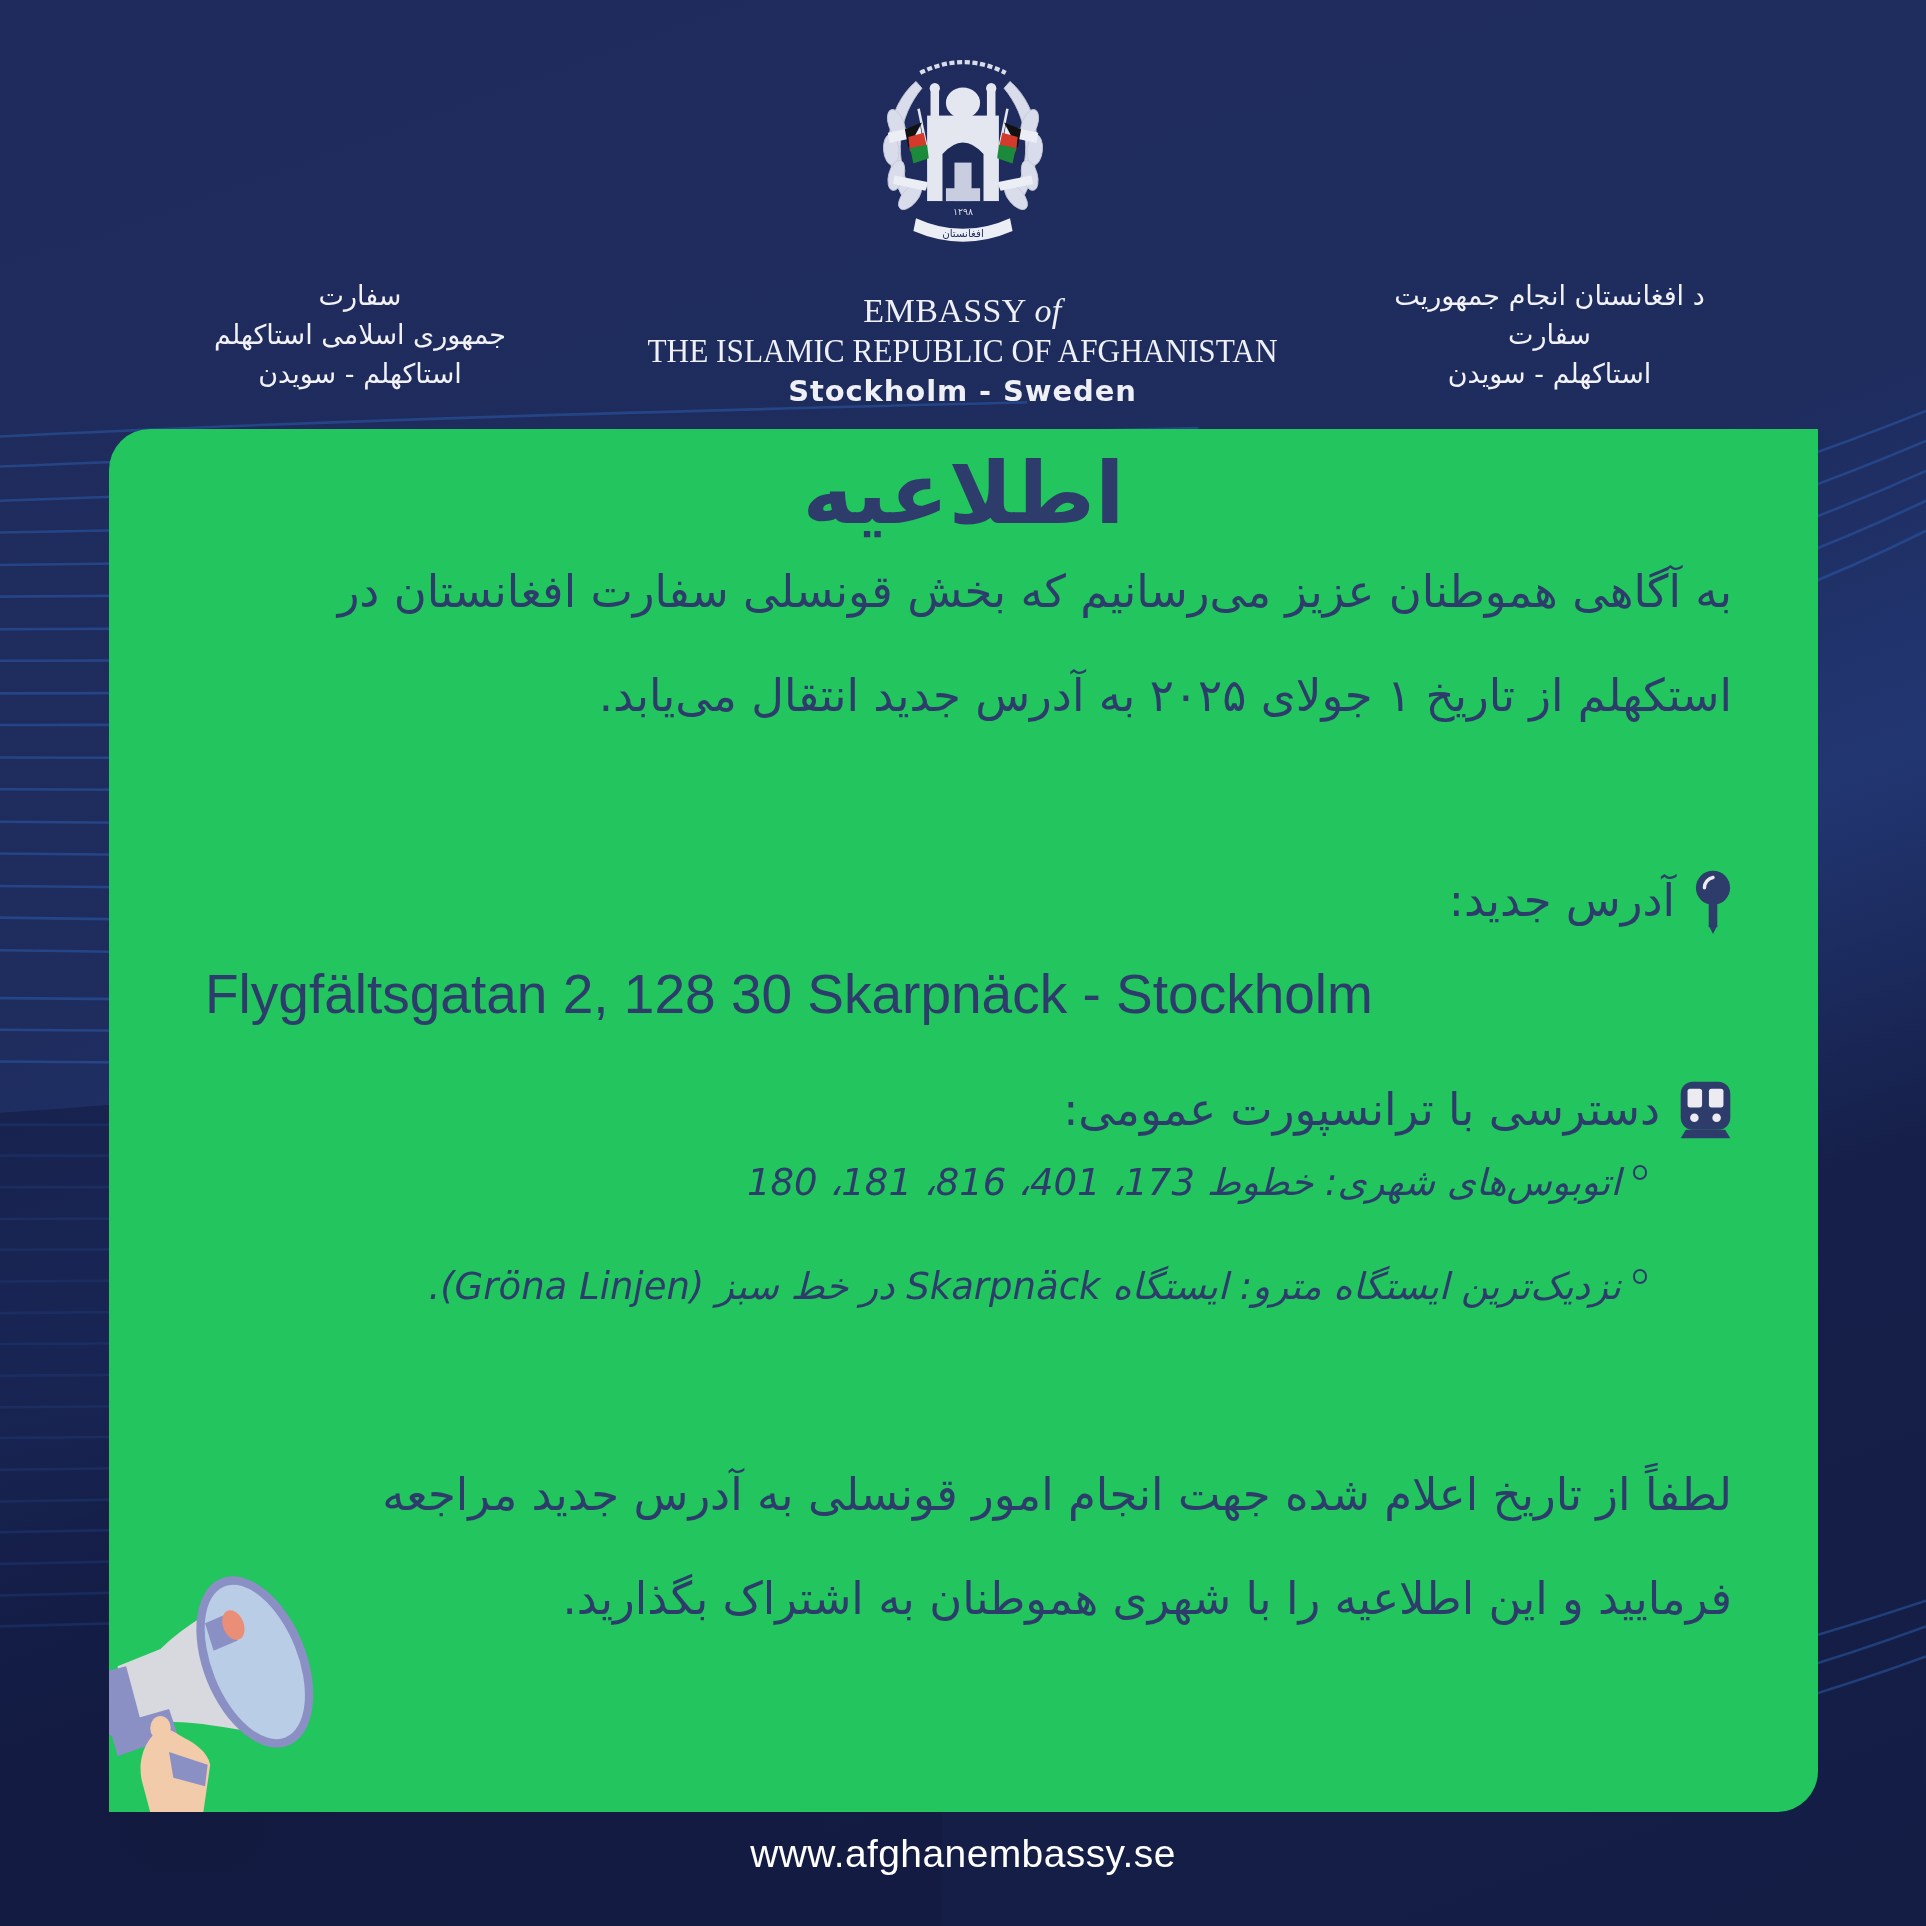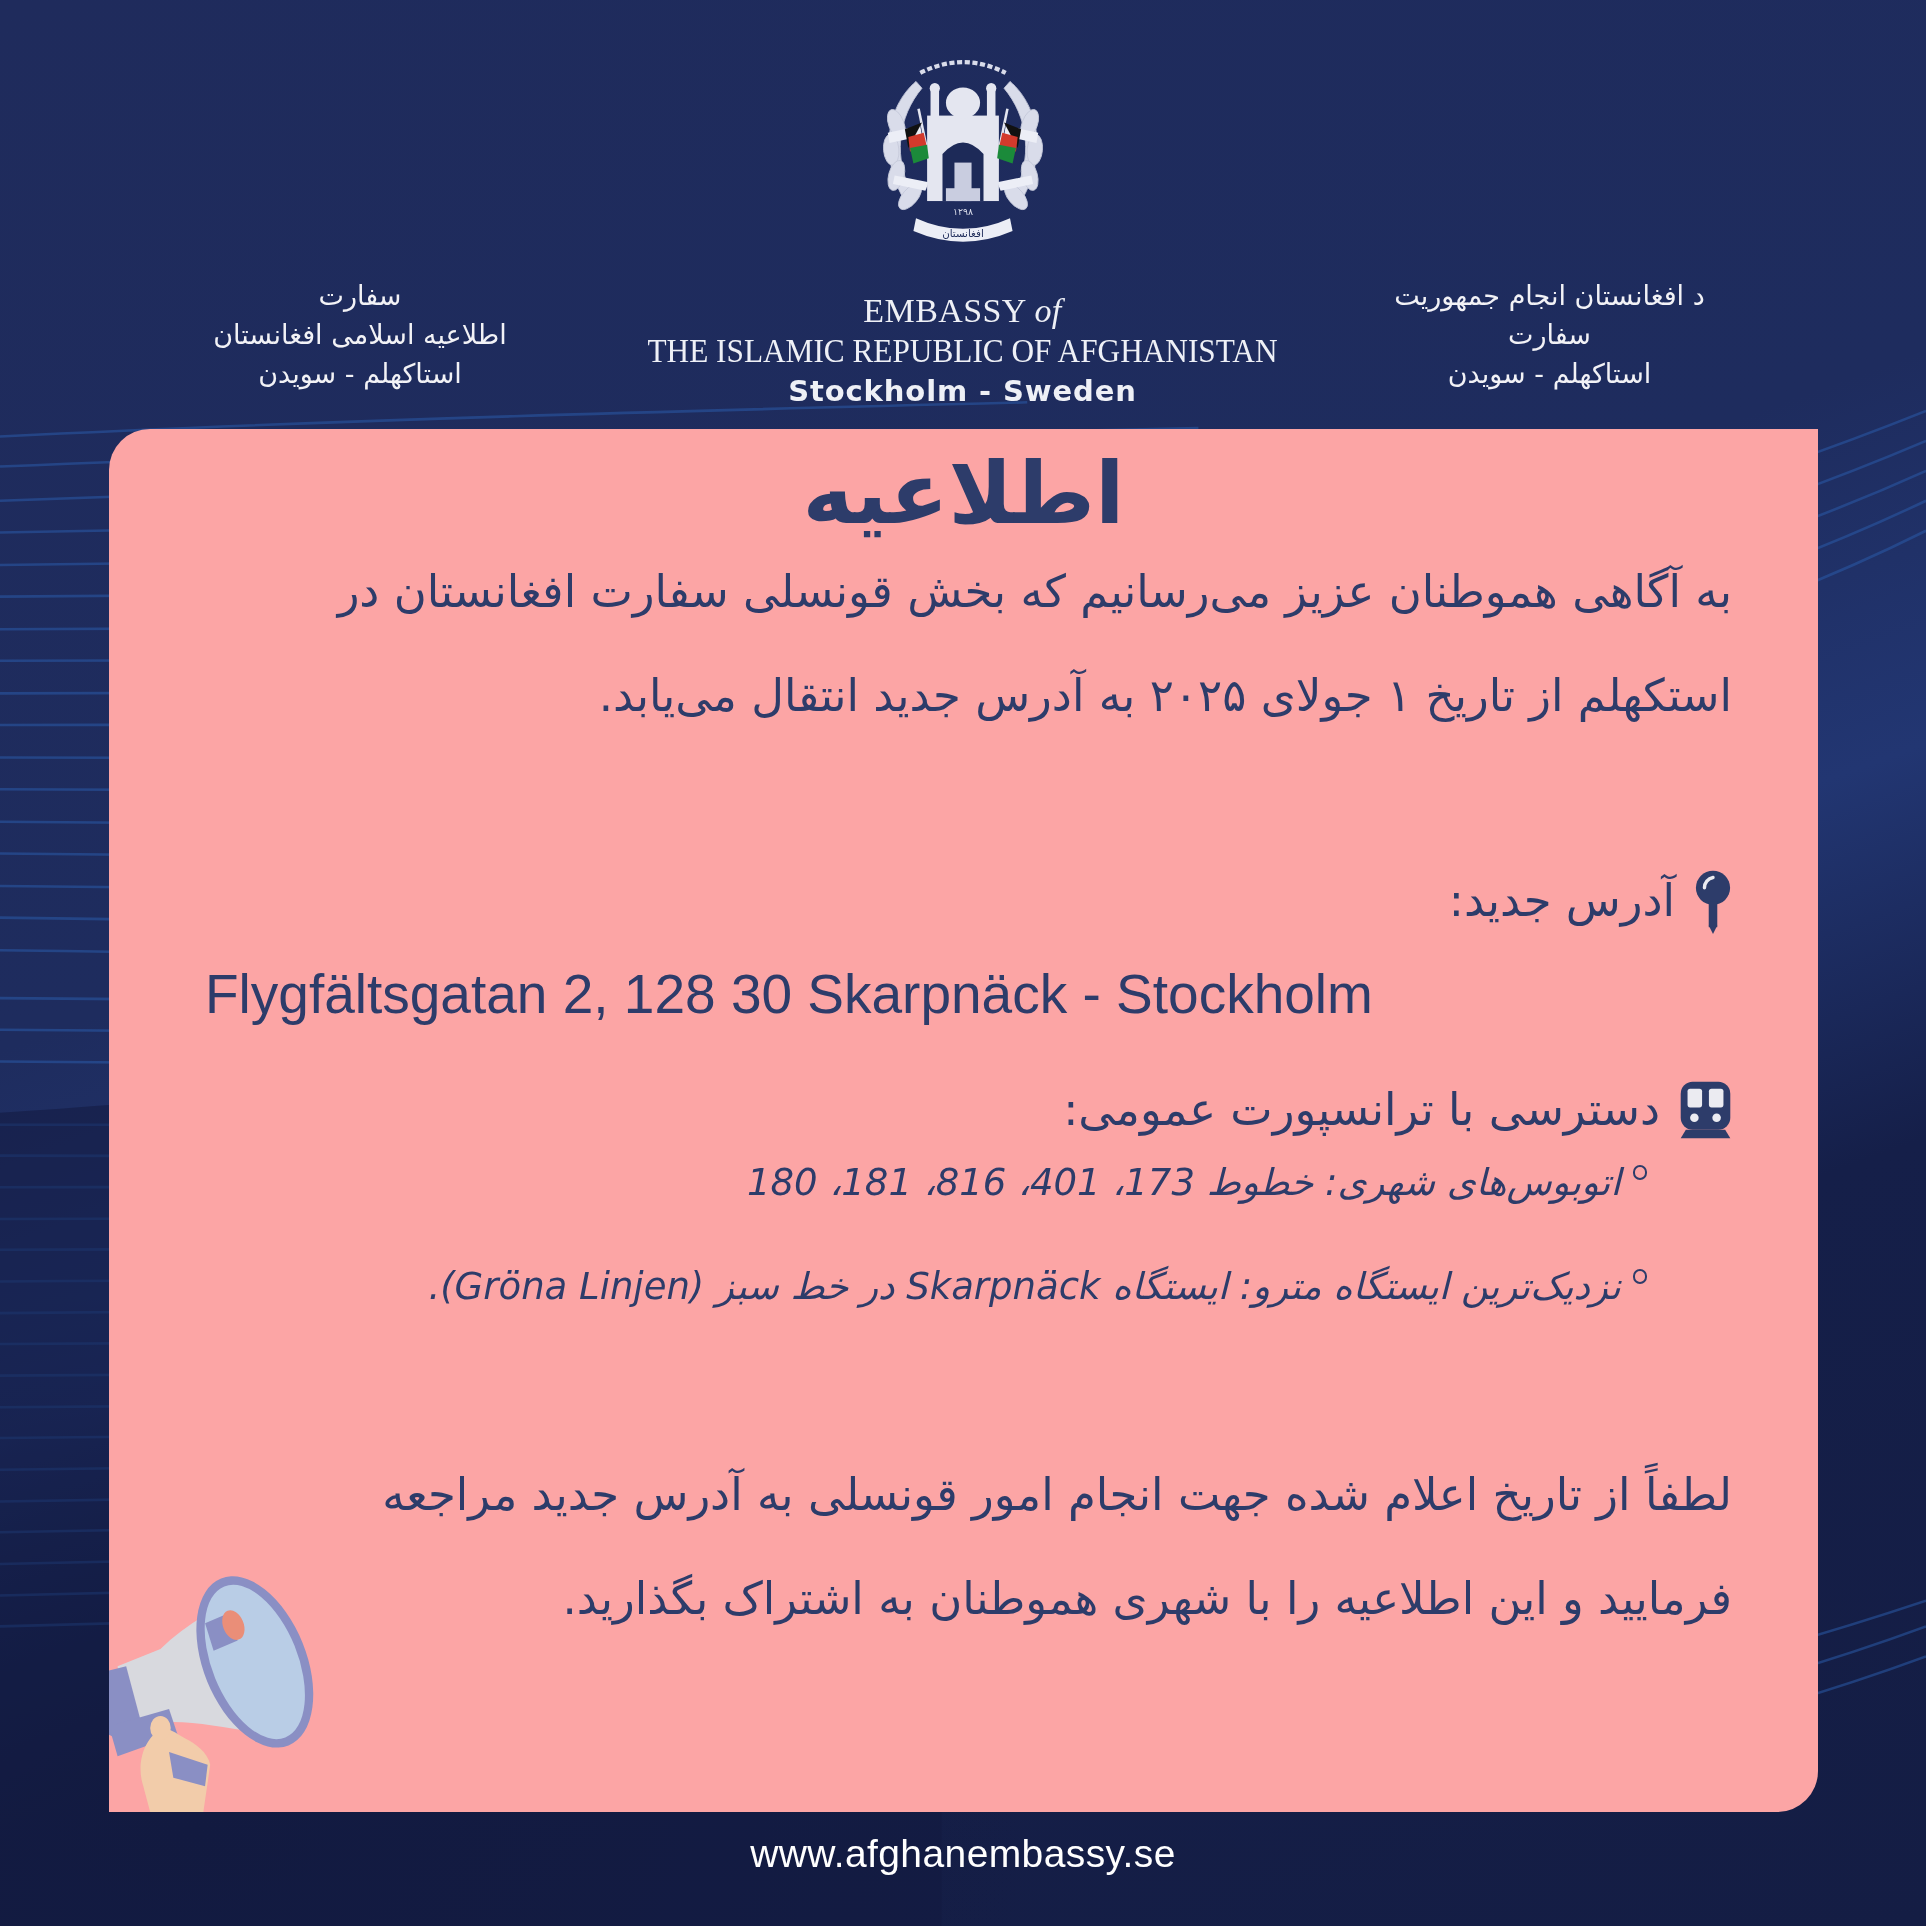--- a/index.html
+++ b/index.html
@@ -75,21 +75,21 @@
     letter-spacing: 0.9px;
   }
 
   
   .card {
     position: absolute;
     left: 109px;
     top: 429px;
     width: 1709px;
     height: 1383px;
-    background: #fca5a5;
+    background: #22c55e;
     border-radius: 41px 0 41px 0;
     overflow: hidden;
   }
   .card-inner {
     position: absolute;
     inset: 0;
   }
   .title {
     position: absolute;
     left: 0;
@@ -289,21 +289,21 @@
     </g>
 
     <path d="M60 30 Q 110 5 160 30" fill="none" stroke="#d9dcea" stroke-width="5" stroke-dasharray="6 3"></path>
     <text x="110" y="196" text-anchor="middle" font-size="11" fill="#d9dcea" font-family="DejaVu Sans, sans-serif">۱۲۹۸</text>
     <text x="110" y="222" text-anchor="middle" font-size="12" fill="#1d2a58" font-family="DejaVu Sans, sans-serif">افغانستان</text>
   </svg>
 </div>
 
 <div class="hdr-col hdr-left">
   <div>سفارت</div>
-  <div>اطلاعیه اسلامی افغانستان</div>
+  <div>جمهوری اسلامی استاکهلم</div>
   <div>استاکهلم - سویدن</div>
 </div>
 
 <div class="hdr-center">
   <div class="l1">
     <span>EMBASSY</span>
     <i>of</i>
   </div>
   <div class="l2">THE ISLAMIC REPUBLIC OF AFGHANISTAN</div>
   <div class="l3">Stockholm - Sweden</div>

